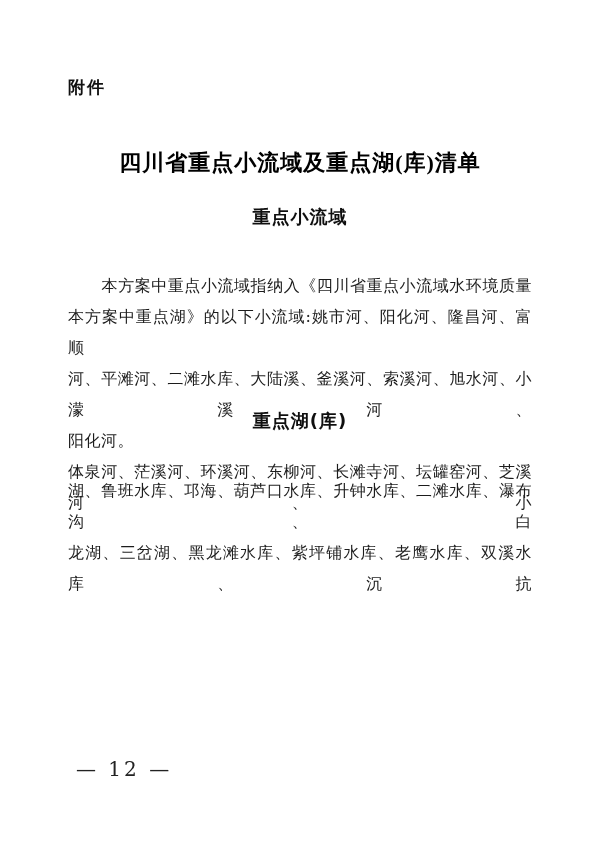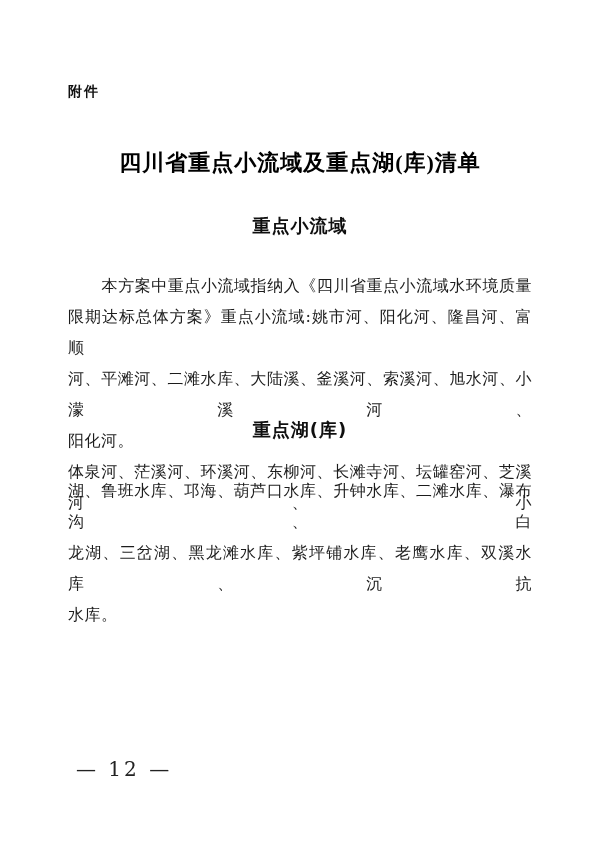--- a/index.html
+++ b/index.html
@@ -12,45 +12,45 @@
     width: 600px;
     height: 848px;
     background: #ffffff;
     overflow: hidden;
     font-family: "DejaVu Serif", "Liberation Serif", serif;
     color: #1b1b1b;
   }
   .attachment {
     position: absolute;
     left: 68px;
-    top: 83px;
+    top: 76px;
     font-family: "DejaVu Sans", "Liberation Sans", sans-serif;
     font-weight: bold;
-    font-size: 14px;
+    font-size: 17px;
     letter-spacing: 2px;
     color: #111;
   }
   .doc-title {
     position: absolute;
     left: 0;
     right: 0;
     top: 148px;
     margin: 0;
     text-align: center;
     font-family: Liberation Serif, serif;
     font-weight: bold;
     font-size: 22px;
     letter-spacing: 1px;
     color: #000;
   }
   .section-heading {
     position: absolute;
     left: 0;
     right: 0;
-    margin: 12px;
+    margin: 3px;
     text-align: center;
     font-family: "DejaVu Sans", "Liberation Sans", sans-serif;
     font-weight: bold;
     font-size: 18px;
     letter-spacing: 1px;
     color: #0f0f0f;
   }
   .section-heading.s1 { top: 202px; }
   .section-heading.s2 { top: 406px; }
   .para {
@@ -87,29 +87,28 @@
 <div class="page">
 
   <div class="attachment">附件</div>
 
   <h1 class="doc-title">四川省重点小流域及重点湖(库)清单</h1>
 
   <h2 class="section-heading s1">重点小流域</h2>
 
   <div class="para p1">
     <div class="line indent">本方案中重点小流域指纳入《四川省重点小流域水环境质量</div>
-    <div class="line">限期达标总体方案》重点小流域:姚市河、阳化河、隆昌河、富顺</div>
+    <div class="line">本方案中重点湖》的以下小流域:姚市河、阳化河、隆昌河、富顺</div>
     <div class="line">河、平滩河、二滩水库、大陆溪、釜溪河、索溪河、旭水河、小濛溪河、</div>
     <div class="line last">阳化河。</div>
     <div class="line">体泉河、茫溪河、环溪河、东柳河、长滩寺河、坛罐窑河、芝溪河、小</div>
   </div>
 
   <h2 class="section-heading s2">重点湖(库)</h2>
 
   <div class="para p2">
     <div class="line">湖、鲁班水库、邛海、葫芦口水库、升钟水库、二滩水库、瀑布沟、白</div>
     <div class="line">龙湖、三岔湖、黑龙滩水库、紫坪铺水库、老鹰水库、双溪水库、沉抗</div>
-    <div class="line last">水库。</div>
   </div>
 
   <div class="page-number">— 12 —</div>
 
 </div>
 
 </body></html>

